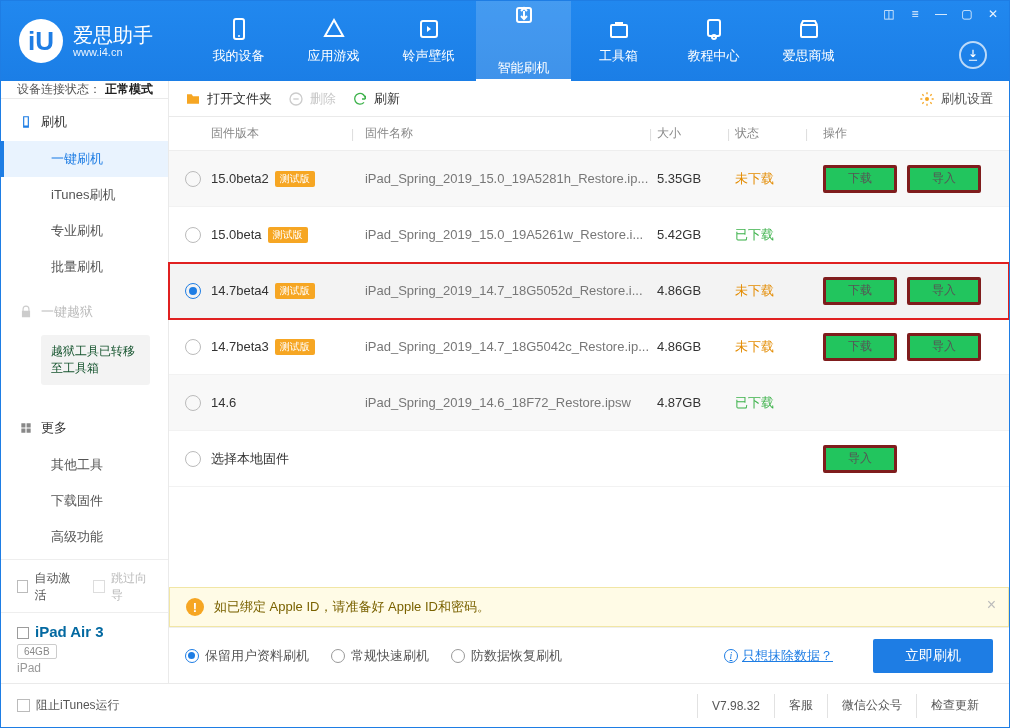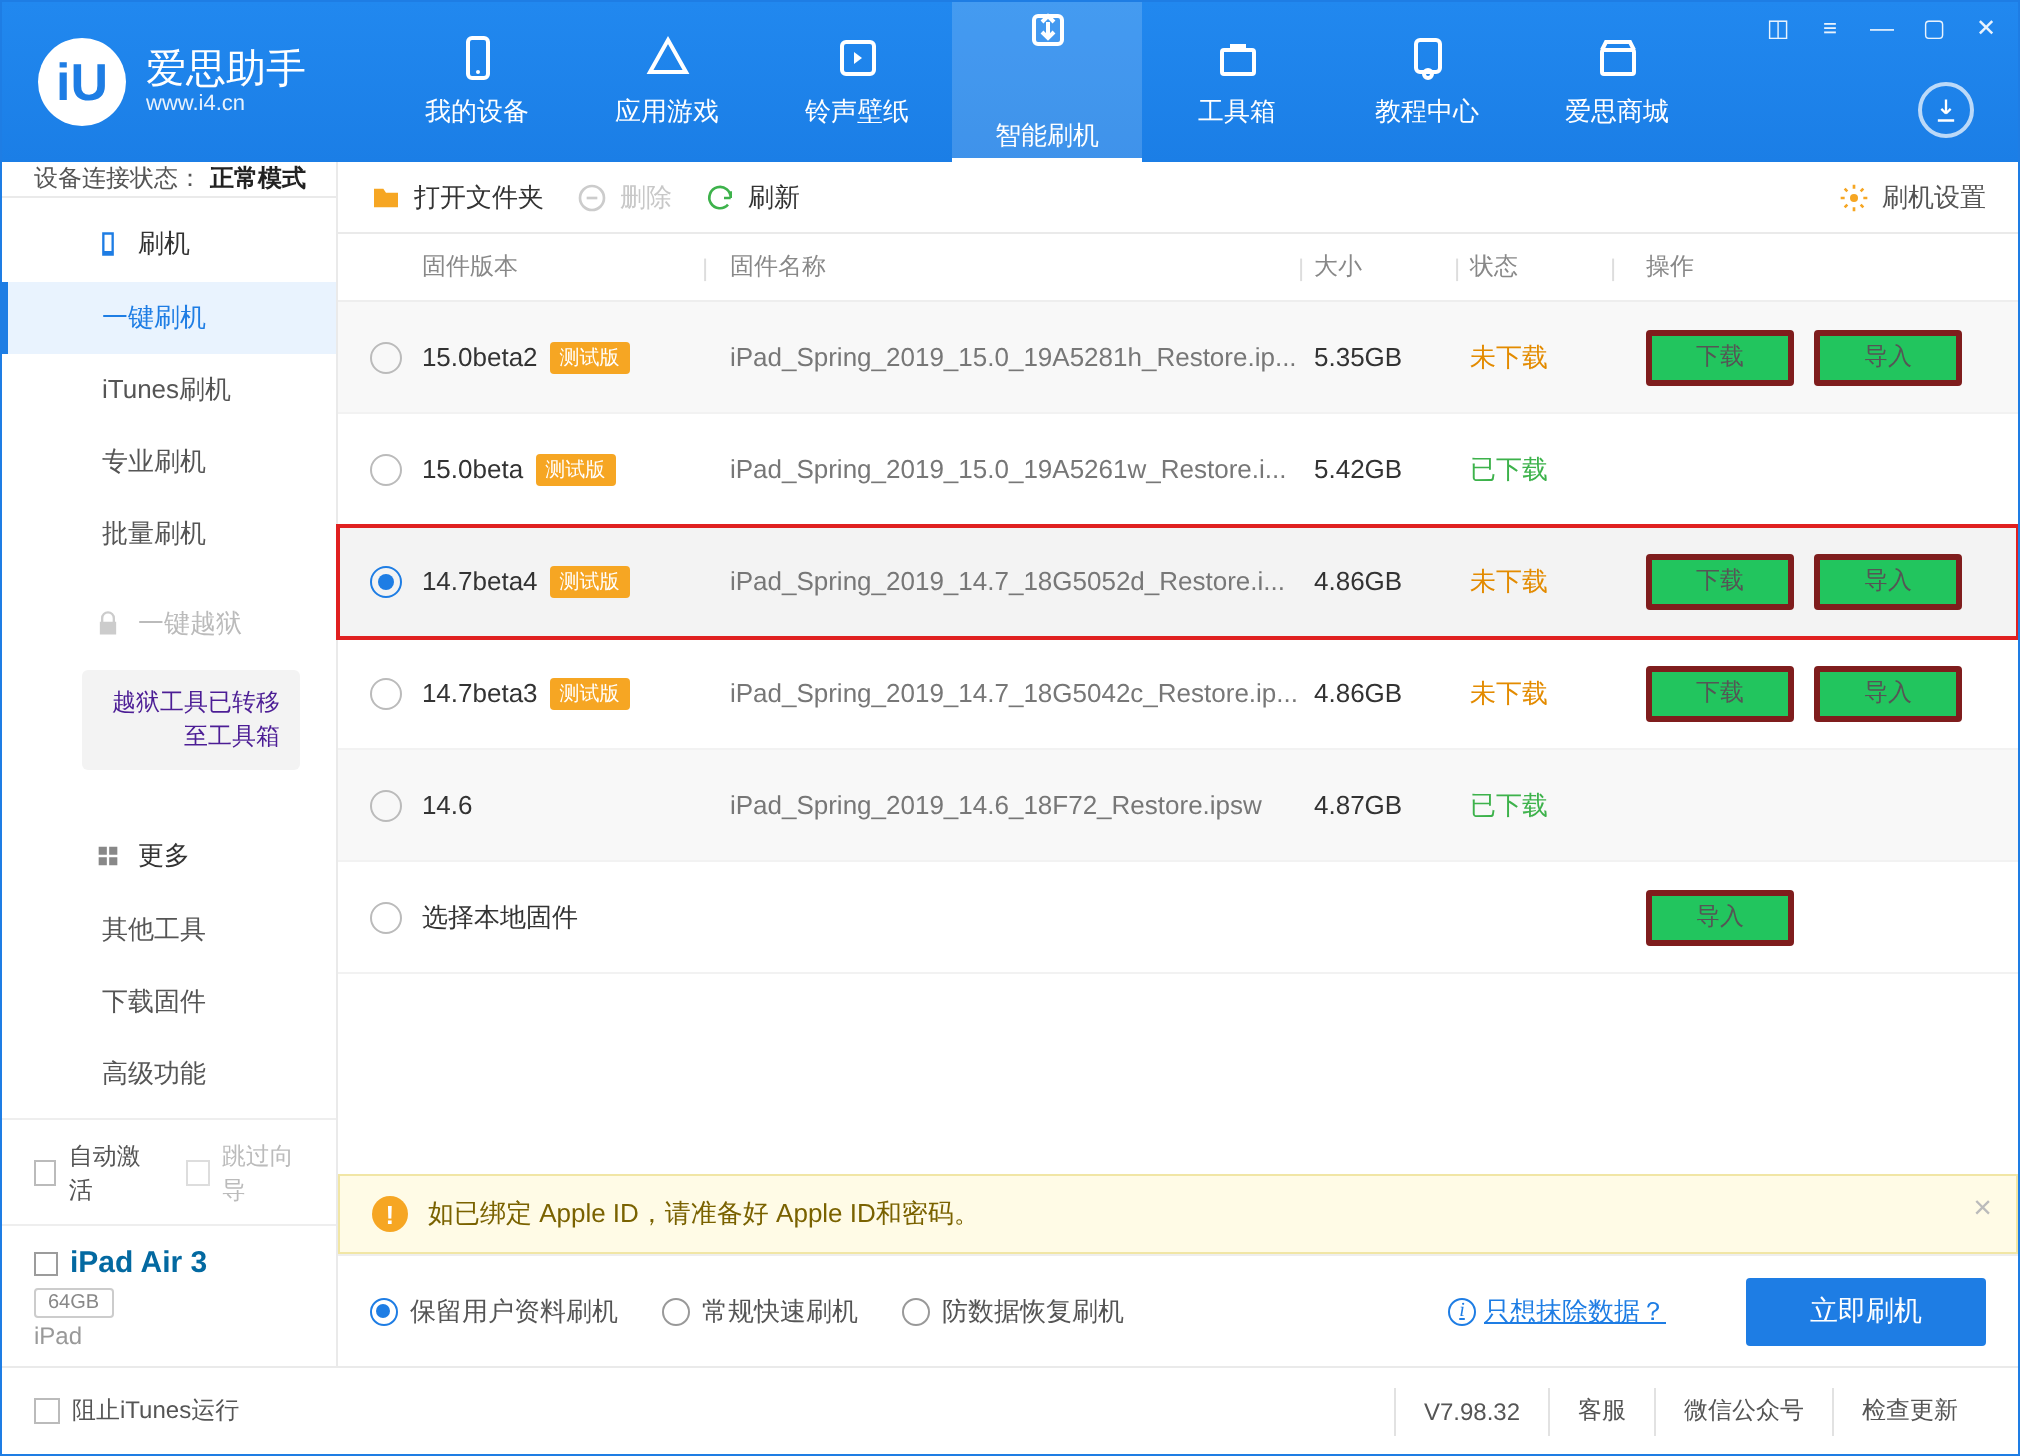--- a/index.html
+++ b/index.html
@@ -16,26 +16,26 @@
   .nav-item.active { background: rgba(255,255,255,.16); border-bottom:2px solid #fff;gap:32px; }
   .win-ctrls { position: absolute; right: 8px; top: 6px; display: flex; gap: 10px; font-size: 12px; opacity:.9;}
   .win-ctrls span { cursor: pointer; width:16px; text-align:center; }
   .dl-circle{ position:absolute; right:22px; top:40px; width:28px; height:28px; border:2px solid rgba(255,255,255,.7); border-radius:50%; display:flex; align-items:center; justify-content:center; cursor:pointer;}
   .dl-circle svg{width:14px;height:14px;fill:#fff;}
   .body-row { display: flex; height: 602px; }
   .sidebar { width: 190px; border-right: 1px solid #eaeaea; display:flex; flex-direction:column; }
   .conn-bar { height: 36px; background: #fff; border-bottom:1px solid #eaeaea; font-size: 12px; display: flex; align-items: center; padding-left: 16px; color:#555;}
   .conn-bar .mode { color:#222; font-weight:600; margin-left:4px;}
   .side-section { padding: 4px 0; }
-  .side-head { display:flex; align-items:center; gap:8px; padding: 10px 18px; color:#333; font-size:13px;margin-left:28px; }
+  .side-head { display:flex; align-items:center; gap:8px; padding: 10px 18px; color:#333; font-size:13px; }
   .side-head.muted{ color:#bbb; }
   .side-head svg{width:14px;height:14px;}
   .side-item { padding: 9px 18px 9px 50px; font-size: 13px; color:#555; cursor:pointer; }
   .side-item.active { background:#e9f3fe; color:#1e7de4; border-left:3px solid #1e7de4; padding-left:47px; font-weight:500;}
-  .side-note { margin:4px 18px 4px 40px; background:#f3f3f3; border-radius:3px; padding:8px 10px; font-size:12px; color:#4c1d95; line-height:1.4;text-align:right;}
+  .side-note { margin:4px 18px 4px 40px; background:#f3f3f3; border-radius:3px; padding:8px 10px; font-size:12px; color:#14532d; line-height:1.4;}
   .side-div { height:1px; background:#eee; margin:6px 18px; }
   .sidebar-bottom { margin-top:auto; border-top:1px solid #eee; padding:10px 0 10px 0;}
   .chk-row { display:flex; align-items:center; gap:6px; padding:6px 16px; font-size:12px; color:#555;}
   .chk-row.muted{color:#bbb;}
   .chk { width:13px; height:13px; border:1px solid #bbb; background:#fff; display:inline-block;}
   .device-box { padding:10px 16px 8px; border-top:1px solid #eee;}
   .device-box .dname{ color:#0369a1; font-size:15px; font-weight:600;}
   .device-box .sq{ width:12px;height:12px; border:1px solid #9c9c9c; display:inline-block; vertical-align:middle; margin-right:6px;}
   .tag{ display:inline-block; border:1px solid #ccc; border-radius:2px; font-size:10px; padding:1px 6px; color:#888; margin-top:4px;}
   .subtle{ color:#999; font-size:12px; margin-top:2px;}

